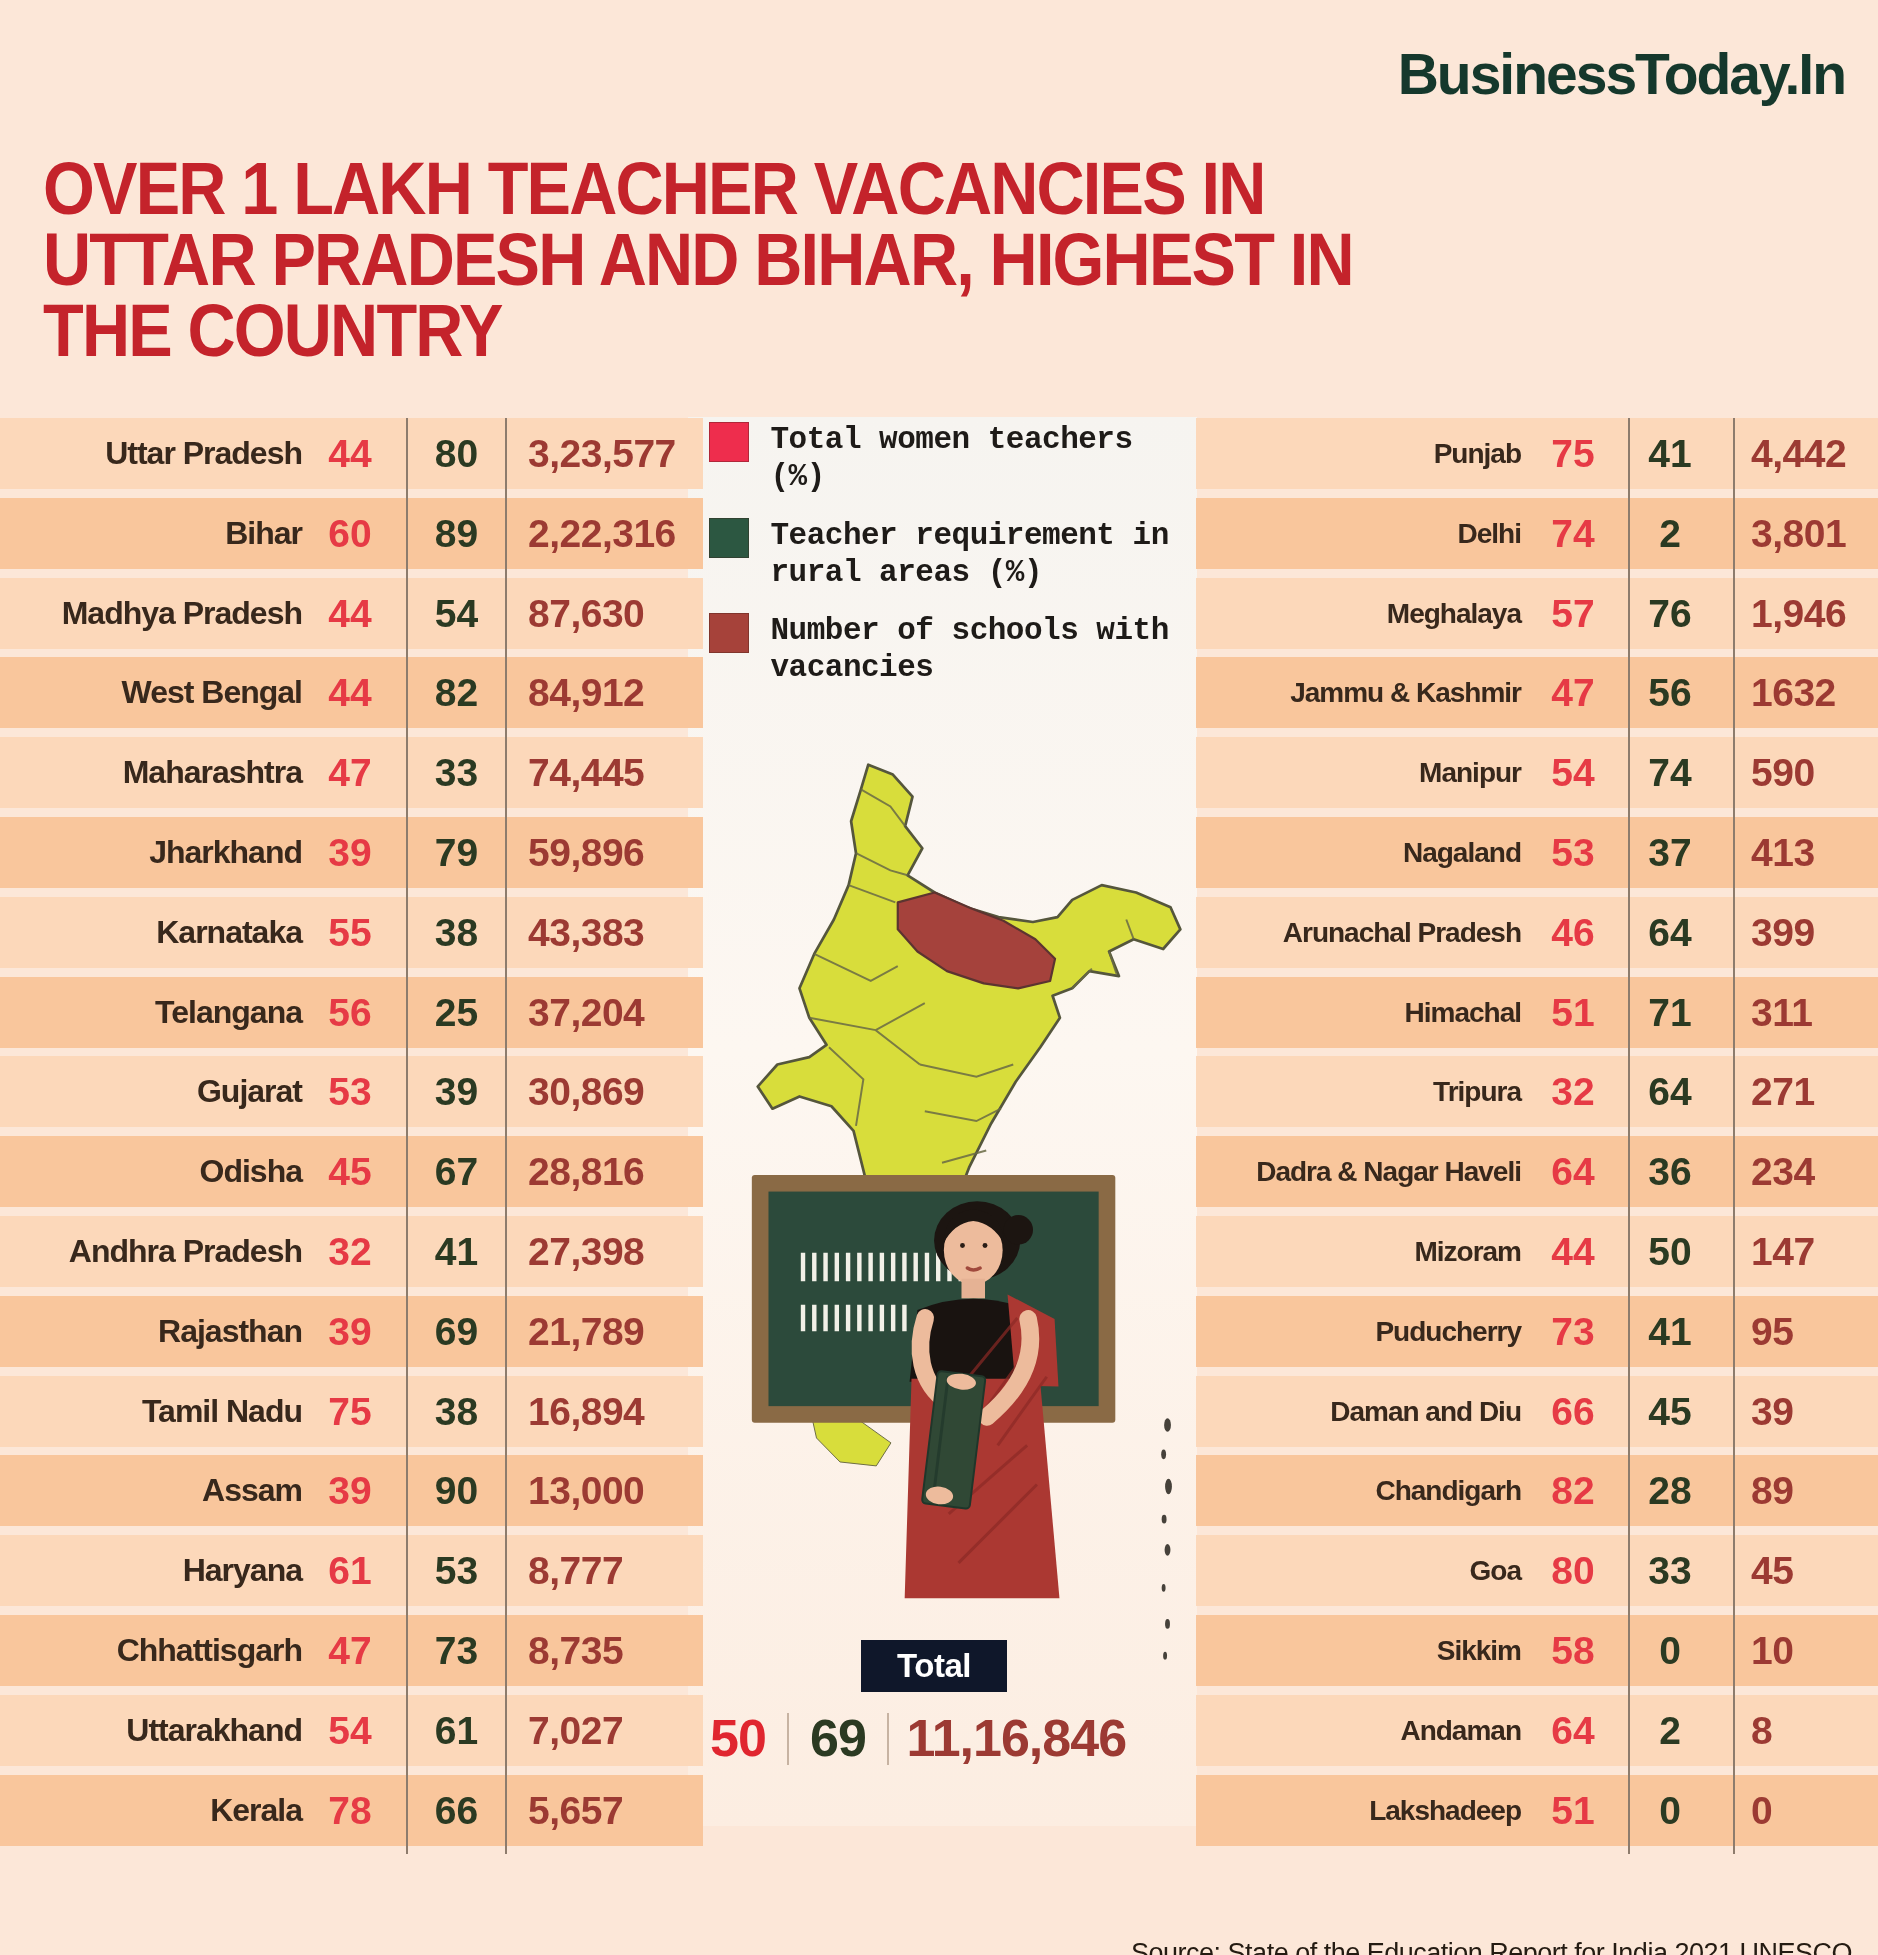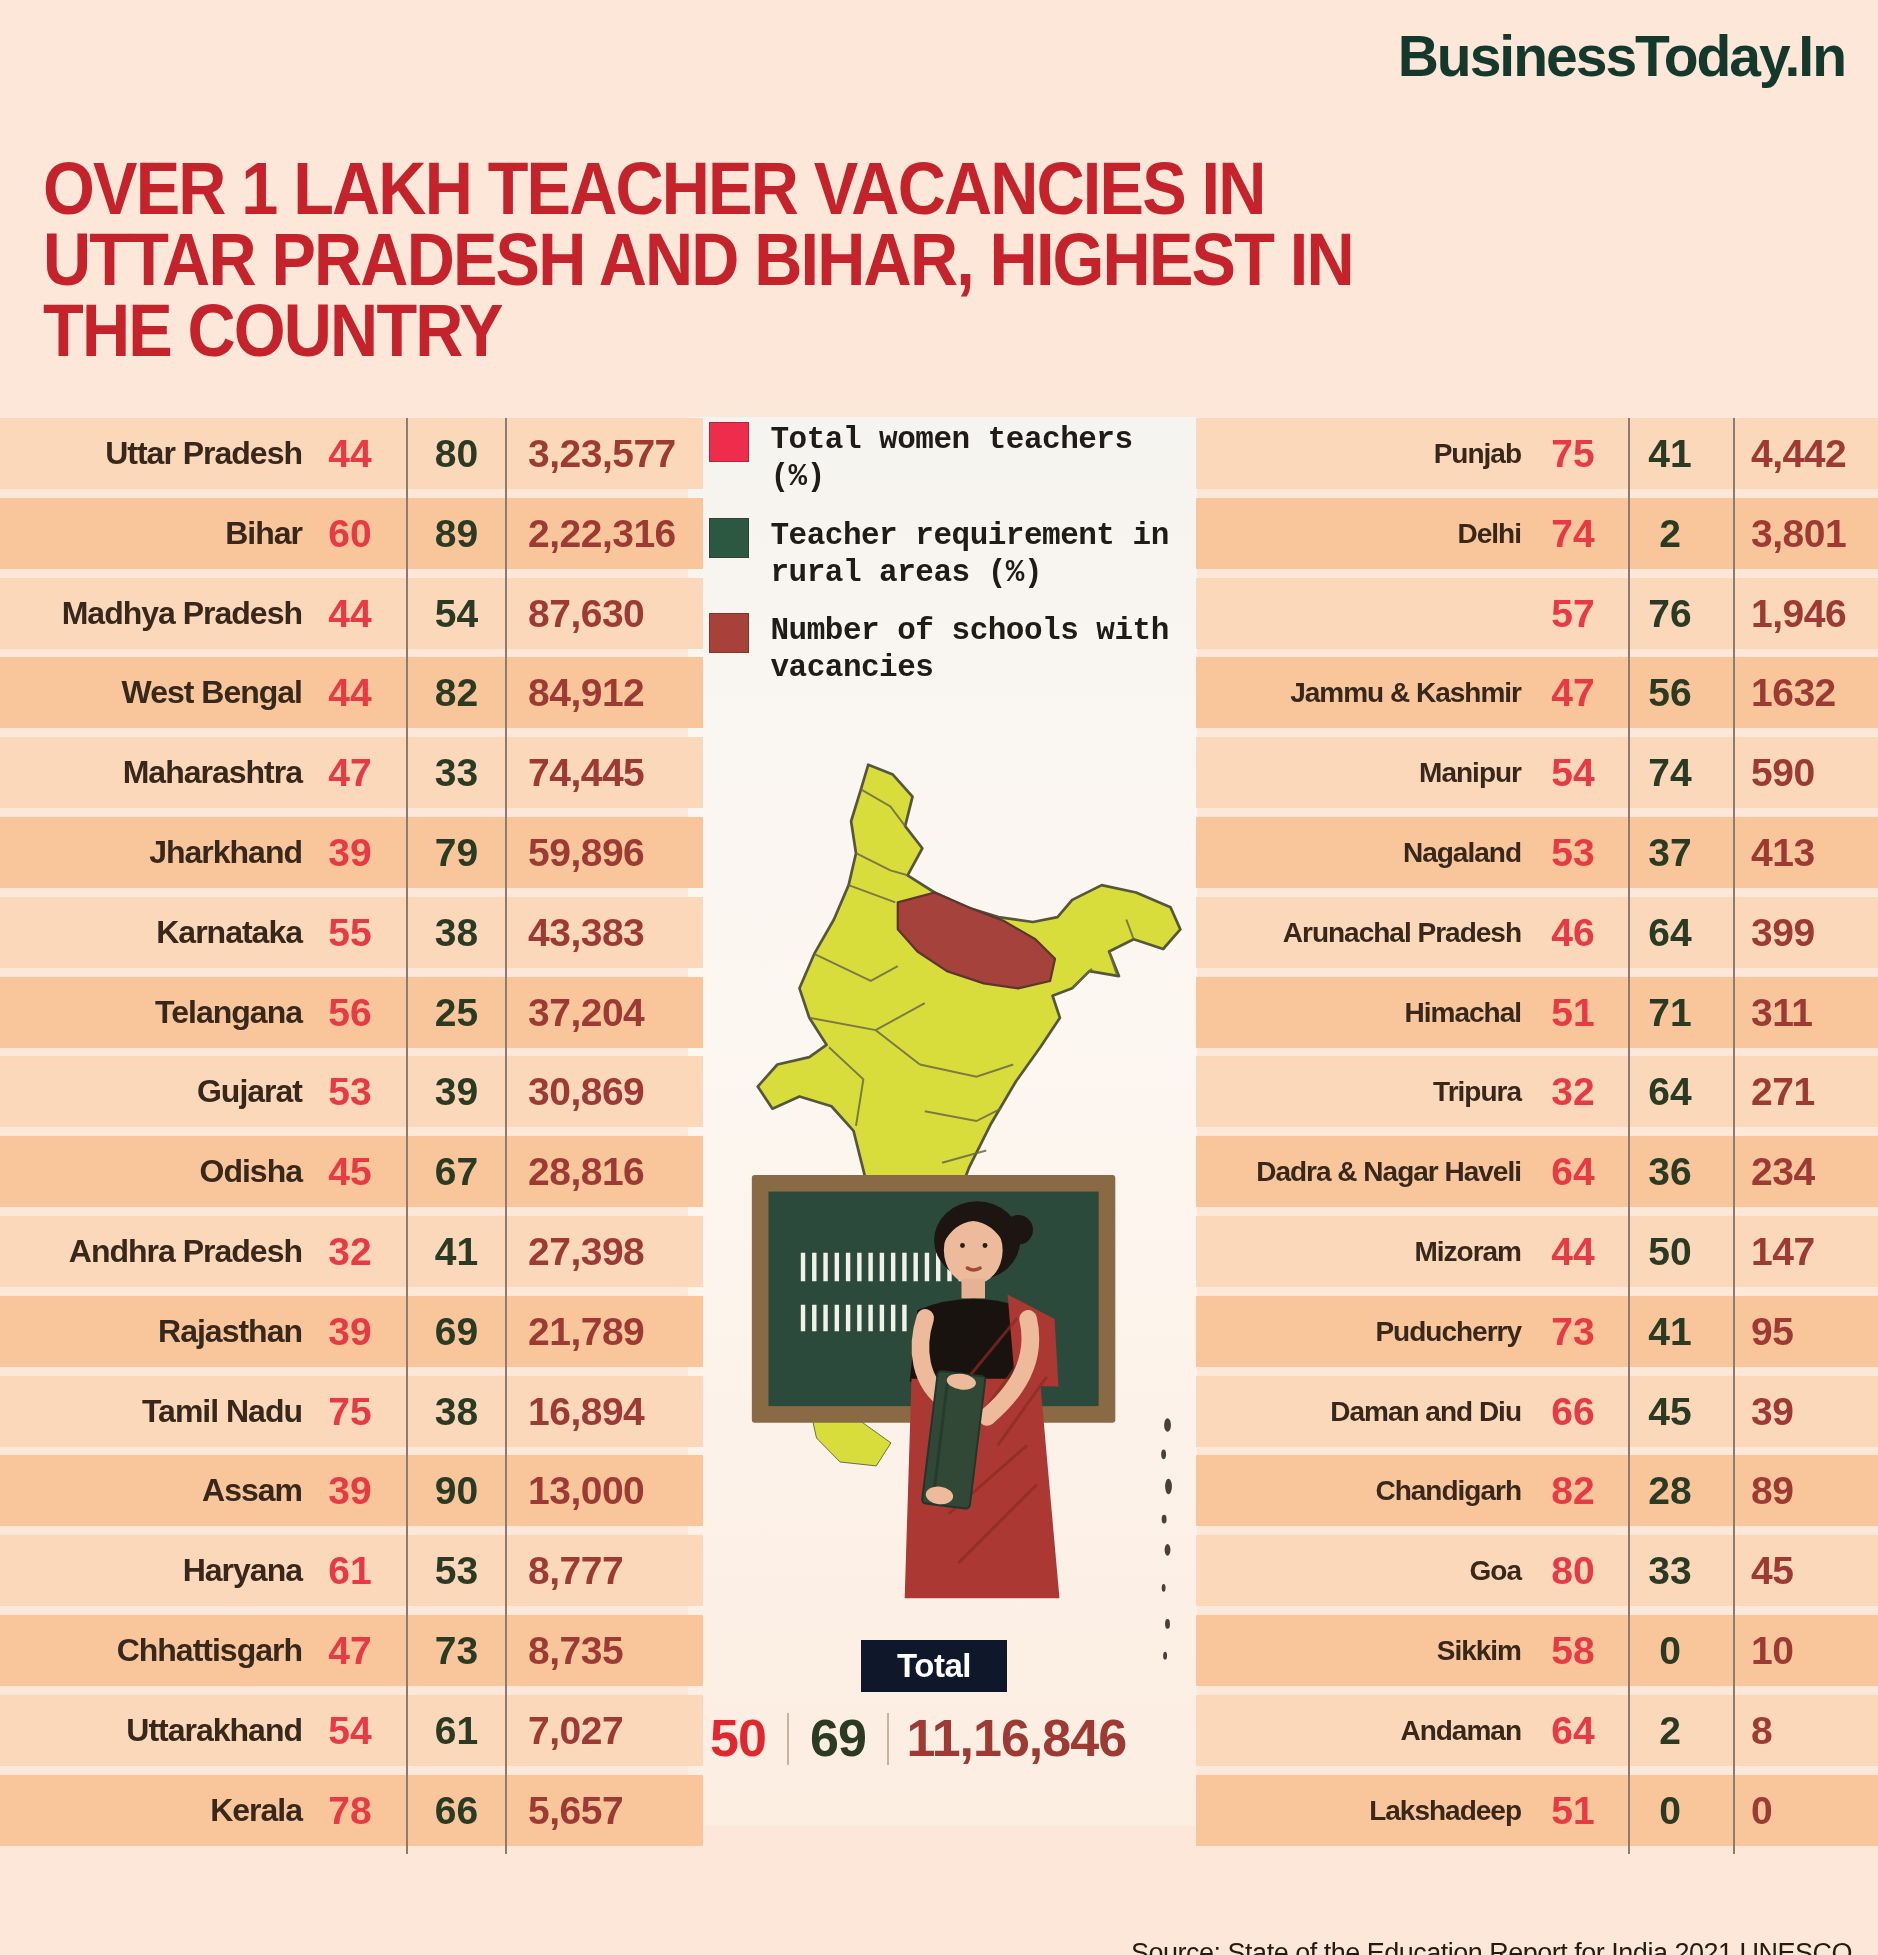--- a/index.html
+++ b/index.html
@@ -4,21 +4,21 @@
 <style>
   html,body{margin:0;padding:0;}
   body{
     width:1879px;height:1955px;position:relative;overflow:hidden;
     background:#fce7d8;
     font-family:"Liberation Sans", sans-serif;
     -webkit-font-smoothing:antialiased;
   }
   
   .brand{
-    position:absolute;top:23px;right:34px;
+    position:absolute;top:41px;right:34px;
     font-size:57px;font-weight:bold;letter-spacing:-2px;color:#15382c;
   }
   .title{
     position:absolute;top:153px;left:43px;width:1762px;color:#c4232b;
   }
   .title .line{
     display:block;font-size:74px;font-weight:bold;letter-spacing:-2px;
     line-height:71px;transform:scaleX(0.9);transform-origin:left center;white-space:nowrap;
   }
   
@@ -316,20 +316,21 @@
   </div>
 
   <div class="row">
     <span class="cell name">Delhi</span>
     <span class="cell v1">74</span>
     <span class="cell v2">2</span>
     <span class="cell v3">3,801</span>
   </div>
 
   <div class="row">
+    <span class="cell name">Meghalaya</span>
     <span class="cell v1">57</span>
     <span class="cell v2">76</span>
     <span class="cell v3">1,946</span>
   </div>
 
   <div class="row">
     <span class="cell name">Jammu &amp; Kashmir</span>
     <span class="cell v1">47</span>
     <span class="cell v2">56</span>
     <span class="cell v3">1632</span>

